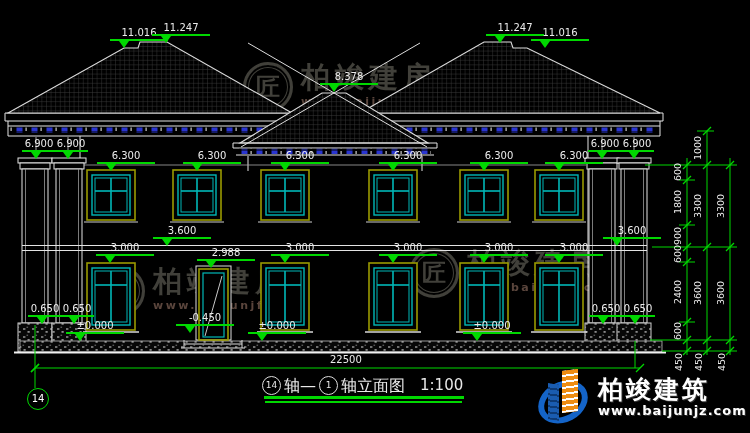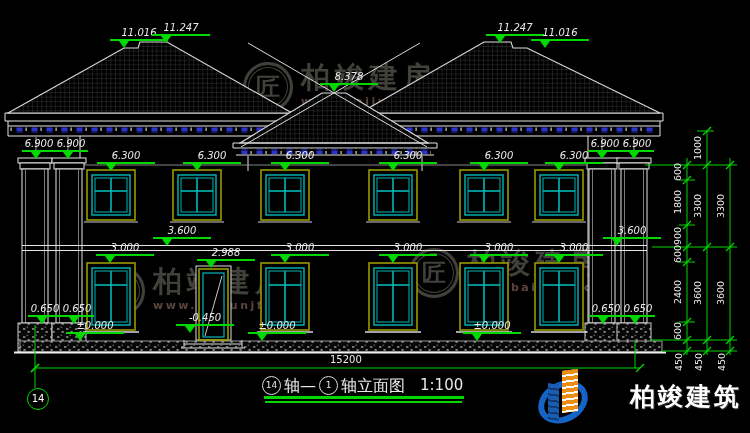--- a/index.html
+++ b/index.html
@@ -2,21 +2,21 @@
 <html><head>
 <meta charset="utf-8">
 <style>
   html,body{margin:0;padding:0;background:#000;}
   #stage{position:relative;width:750px;height:433px;background:#000;overflow:hidden;
          font-family:"DejaVu Sans","Liberation Sans",sans-serif;}
   #stage svg{position:absolute;left:0;top:0;}
   
   .lvl{position:absolute;font-size:10px;line-height:11px;color:#ececec;text-align:center;
        white-space:nowrap;z-index:5;}
-  .lvl .t{display:block;font-style:italic;}
+  .lvl .t{display:block;}
   .lvl .ln{display:block;height:1.5px;background:#00d800;margin-top:1px;}
   .lvl .tri{display:block;width:0;height:0;border-left:5.5px solid transparent;
             border-right:5.5px solid transparent;border-top:7px solid #00d800;margin-left:8.5px;}
   .vlab{position:absolute;width:34px;font-size:9.5px;line-height:12px;color:#ececec;
         text-align:center;transform:rotate(-90deg);z-index:5;white-space:nowrap;}
   .dimtxt{position:absolute;font-size:10px;color:#ececec;z-index:5;white-space:nowrap;}
   .bub{position:absolute;width:20px;height:20px;border:1.5px solid #00d800;border-radius:50%;
        color:#fff;font-size:10px;line-height:20px;text-align:center;z-index:6;}
   
   .wm{position:absolute;display:flex;gap:8px;align-items:flex-start;color:#41403a;z-index:1;}
@@ -38,21 +38,21 @@
   .bm-ring{position:absolute;left:1px;top:14px;width:40px;height:28px;border:6px solid #1464c8;
            border-radius:50%;transform:rotate(-28deg);}
   .bm-orange{position:absolute;left:26px;top:2px;width:16px;height:42px;background:#ee8d13;
              transform:skewY(-8deg);background-image:repeating-linear-gradient(
              to bottom,#ee8d13 0 4px,#fff 4px 6px);}
   .bm-blue{position:absolute;left:12px;top:16px;width:11px;height:36px;background:#1a5cb0;
            transform:skewY(8deg);background-image:repeating-linear-gradient(
            to bottom,#1a5cb0 0 4px,#0d3a75 4px 6px);}
   .btxt{color:#fff;}
   .bname{font-size:25px;font-weight:bold;letter-spacing:3px;line-height:26px;
-         text-shadow:1px 1px 0 #333;margin-left:32px;}
+         text-shadow:1px 1px 0 #333;}
   .burl{font-size:13px;font-weight:bold;letter-spacing:1px;line-height:15px;
         text-shadow:1px 1px 0 #333;}
 </style>
 </head>
 <body>
 
 <div id="stage">
 
   <div class="wm" style="left:243px;top:62px;">
     <div class="wm-circle">
@@ -421,21 +421,21 @@
       <i class="ln"></i>
       <i class="tri"></i>
     </div>
 
   <div class="lvl" style="left:176px;top:312px;width:58px">
       <span class="t">-0.450</span>
       <i class="ln"></i>
       <i class="tri"></i>
     </div>
 
-  <div class="dimtxt" style="left:330px;top:354px;">15200</div>
+  <div class="dimtxt" style="left:330px;top:354px;">22500</div>
 
   <div class="vlab" style="left:661px;top:166px;">600</div>
   <div class="vlab" style="left:661px;top:196px;">1800</div>
   <div class="vlab" style="left:661px;top:230px;">900</div>
   <div class="vlab" style="left:661px;top:248px;">600</div>
   <div class="vlab" style="left:661px;top:286px;">2400</div>
   <div class="vlab" style="left:661px;top:325px;">600</div>
   <div class="vlab" style="left:681px;top:142px;">1000</div>
   <div class="vlab" style="left:681px;top:200px;">3300</div>
   <div class="vlab" style="left:681px;top:287px;">3600</div>
@@ -458,16 +458,17 @@
   <div class="uline" style="left:265px;top:401px;width:197px;height:1.5px;"></div>
 
   <div class="brand">
     <div class="bmark">
       <div class="bm-ring"></div>
       <div class="bm-blue"></div>
       <div class="bm-orange"></div>
     </div>
     <div class="btxt">
       <div class="bname">柏竣建筑</div>
+      <div class="burl">www.baijunjz.com</div>
     </div>
   </div>
 
 </div>
 
 </body></html>

